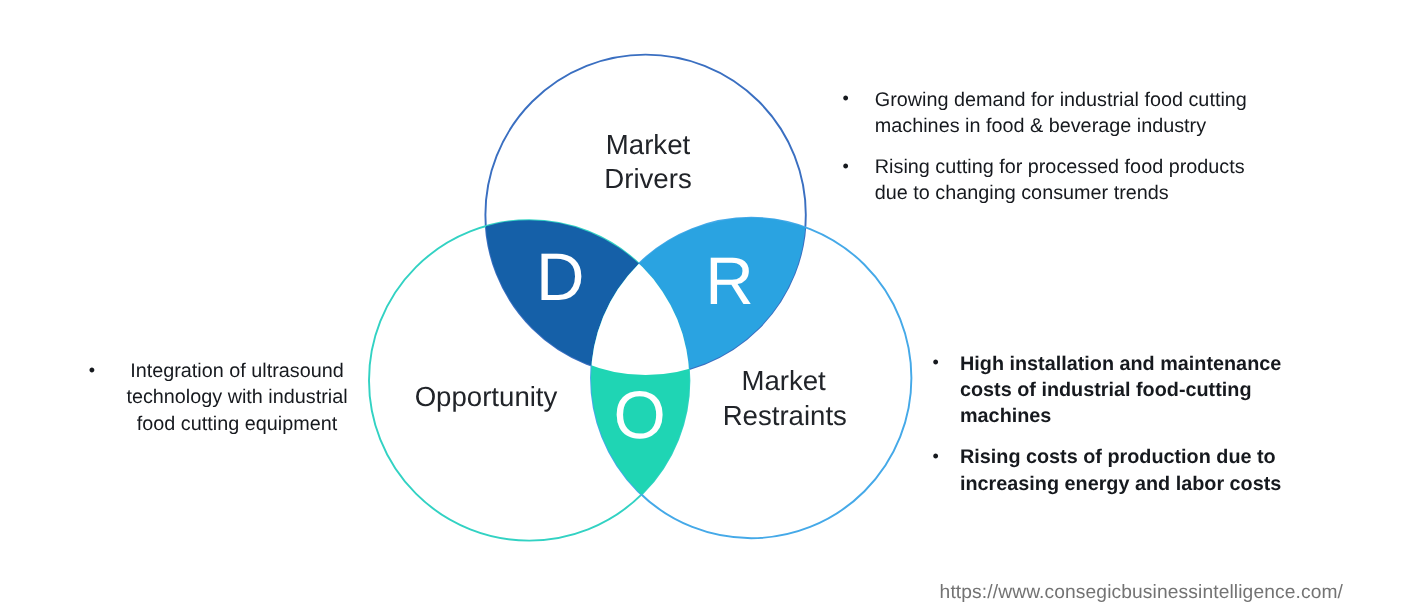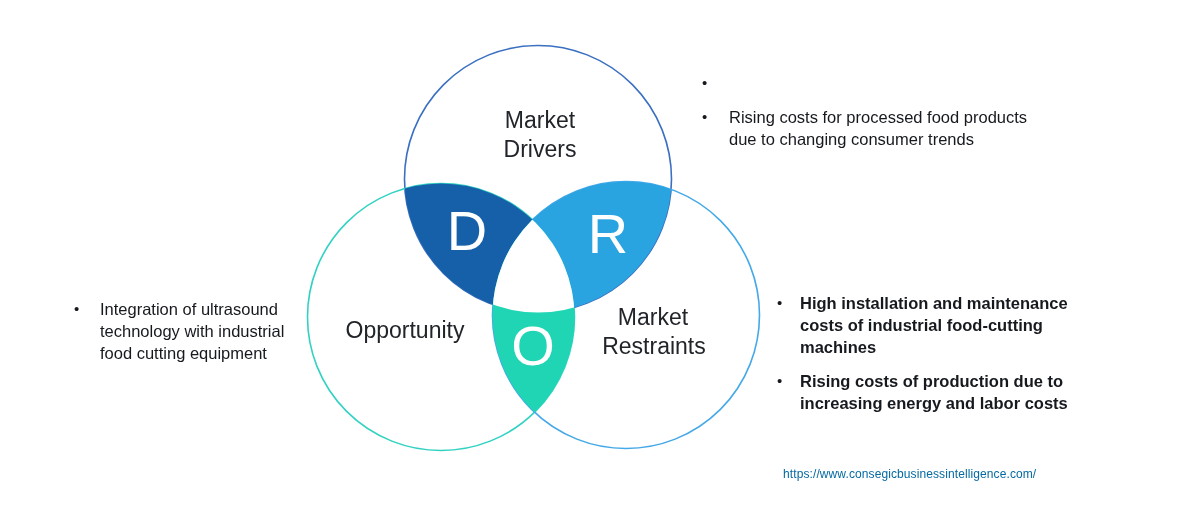--- a/index.html
+++ b/index.html
@@ -50,30 +50,30 @@
     flex: 0 0 auto;
     font-size: 15px;
     line-height: 22px;
     color: #16191e;
   }
   .list-drivers      { left: 702px; top: 72px;  width: 345px; }
   .list-drivers      .bullet-marker { width: 27px; }
   .list-drivers      .bullet-text   { width: 310px; }
   .list-opportunity  { left: 74px;  top: 298px; width: 225px; }
   .list-opportunity  .bullet-marker { width: 26px; }
-  .list-opportunity  .bullet-text   { width: 195px; }
+  .list-opportunity  .bullet-text   { width: 195px; text-align: center; }
   .list-restraints   { left: 777px; top: 292px; width: 325px; }
   .list-restraints   .bullet-marker { width: 23px; }
   .list-restraints   .bullet-text   { width: 300px; font-weight: bold; }
   .source-url {
     position: absolute;
     left: 783px;
-    top: 467px;
-    font-size: 12px;
-    color: #0369a1;
+    top: 485px;
+    font-size: 16px;
+    color: #737373;
     letter-spacing: 0.1px;
   }
 </style>
 </head>
 <body>
 
 <div class="canvas">
 
   <svg class="venn-svg" viewBox="0 0 1177 508">
     <defs>
@@ -115,24 +115,25 @@
     <text class="circle-label" x="540" y="128">Market</text>
     <text class="circle-label" x="540" y="157">Drivers</text>
     <text class="circle-label" x="405" y="338">Opportunity</text>
     <text class="circle-label" x="653" y="325">Market</text>
     <text class="circle-label" x="654" y="354">Restraints</text>
   </svg>
 
   <div class="bullet-list list-drivers">
     <div class="bullet-item">
       <span class="bullet-marker">•</span>
+      <span class="bullet-text">Growing demand for industrial food cutting machines in food &amp; beverage industry</span>
     </div>
     <div class="bullet-item">
       <span class="bullet-marker">•</span>
-      <span class="bullet-text">Rising costs for processed food products due to changing consumer trends</span>
+      <span class="bullet-text">Rising cutting for processed food products due to changing consumer trends</span>
     </div>
   </div>
 
   <div class="bullet-list list-opportunity">
     <div class="bullet-item">
       <span class="bullet-marker">•</span>
       <span class="bullet-text">Integration of ultrasound technology with industrial food cutting equipment</span>
     </div>
   </div>
 

